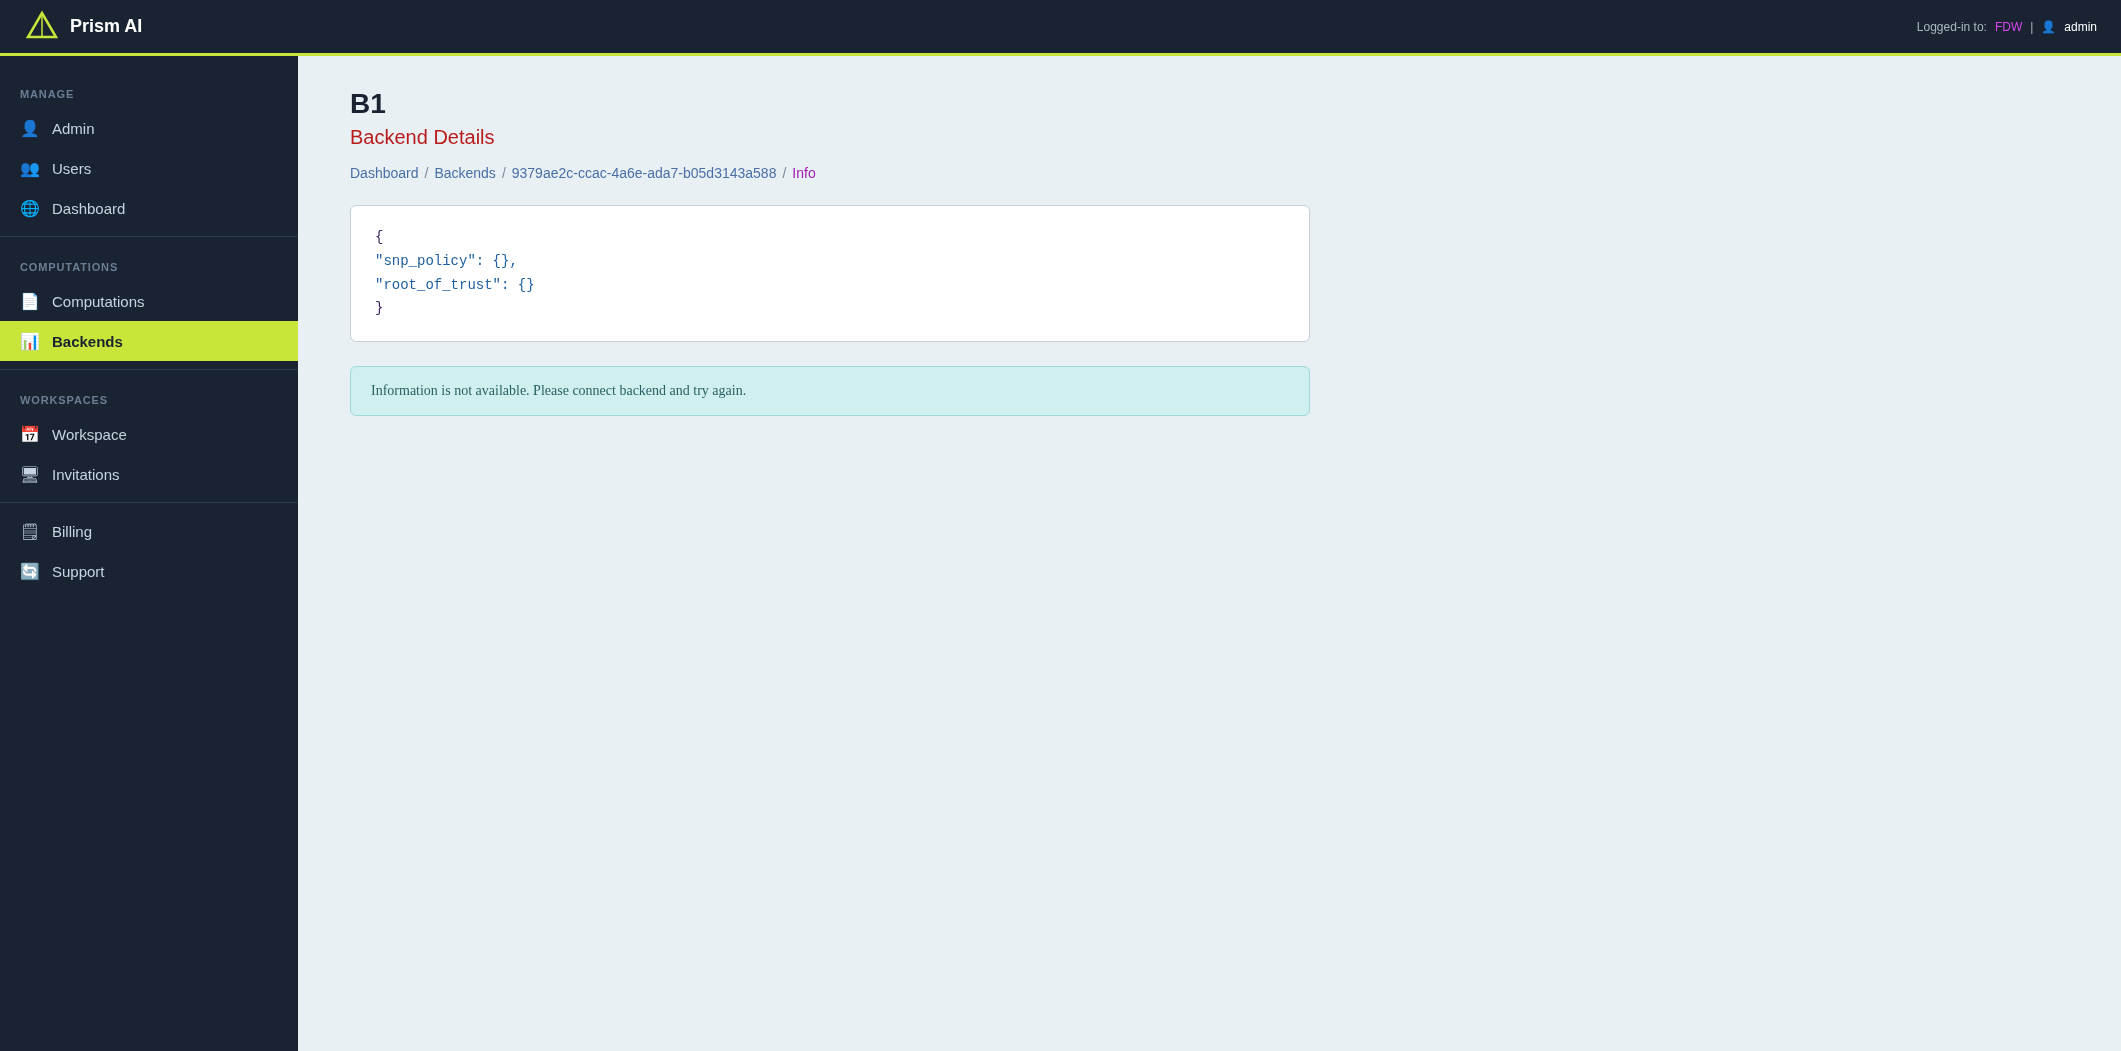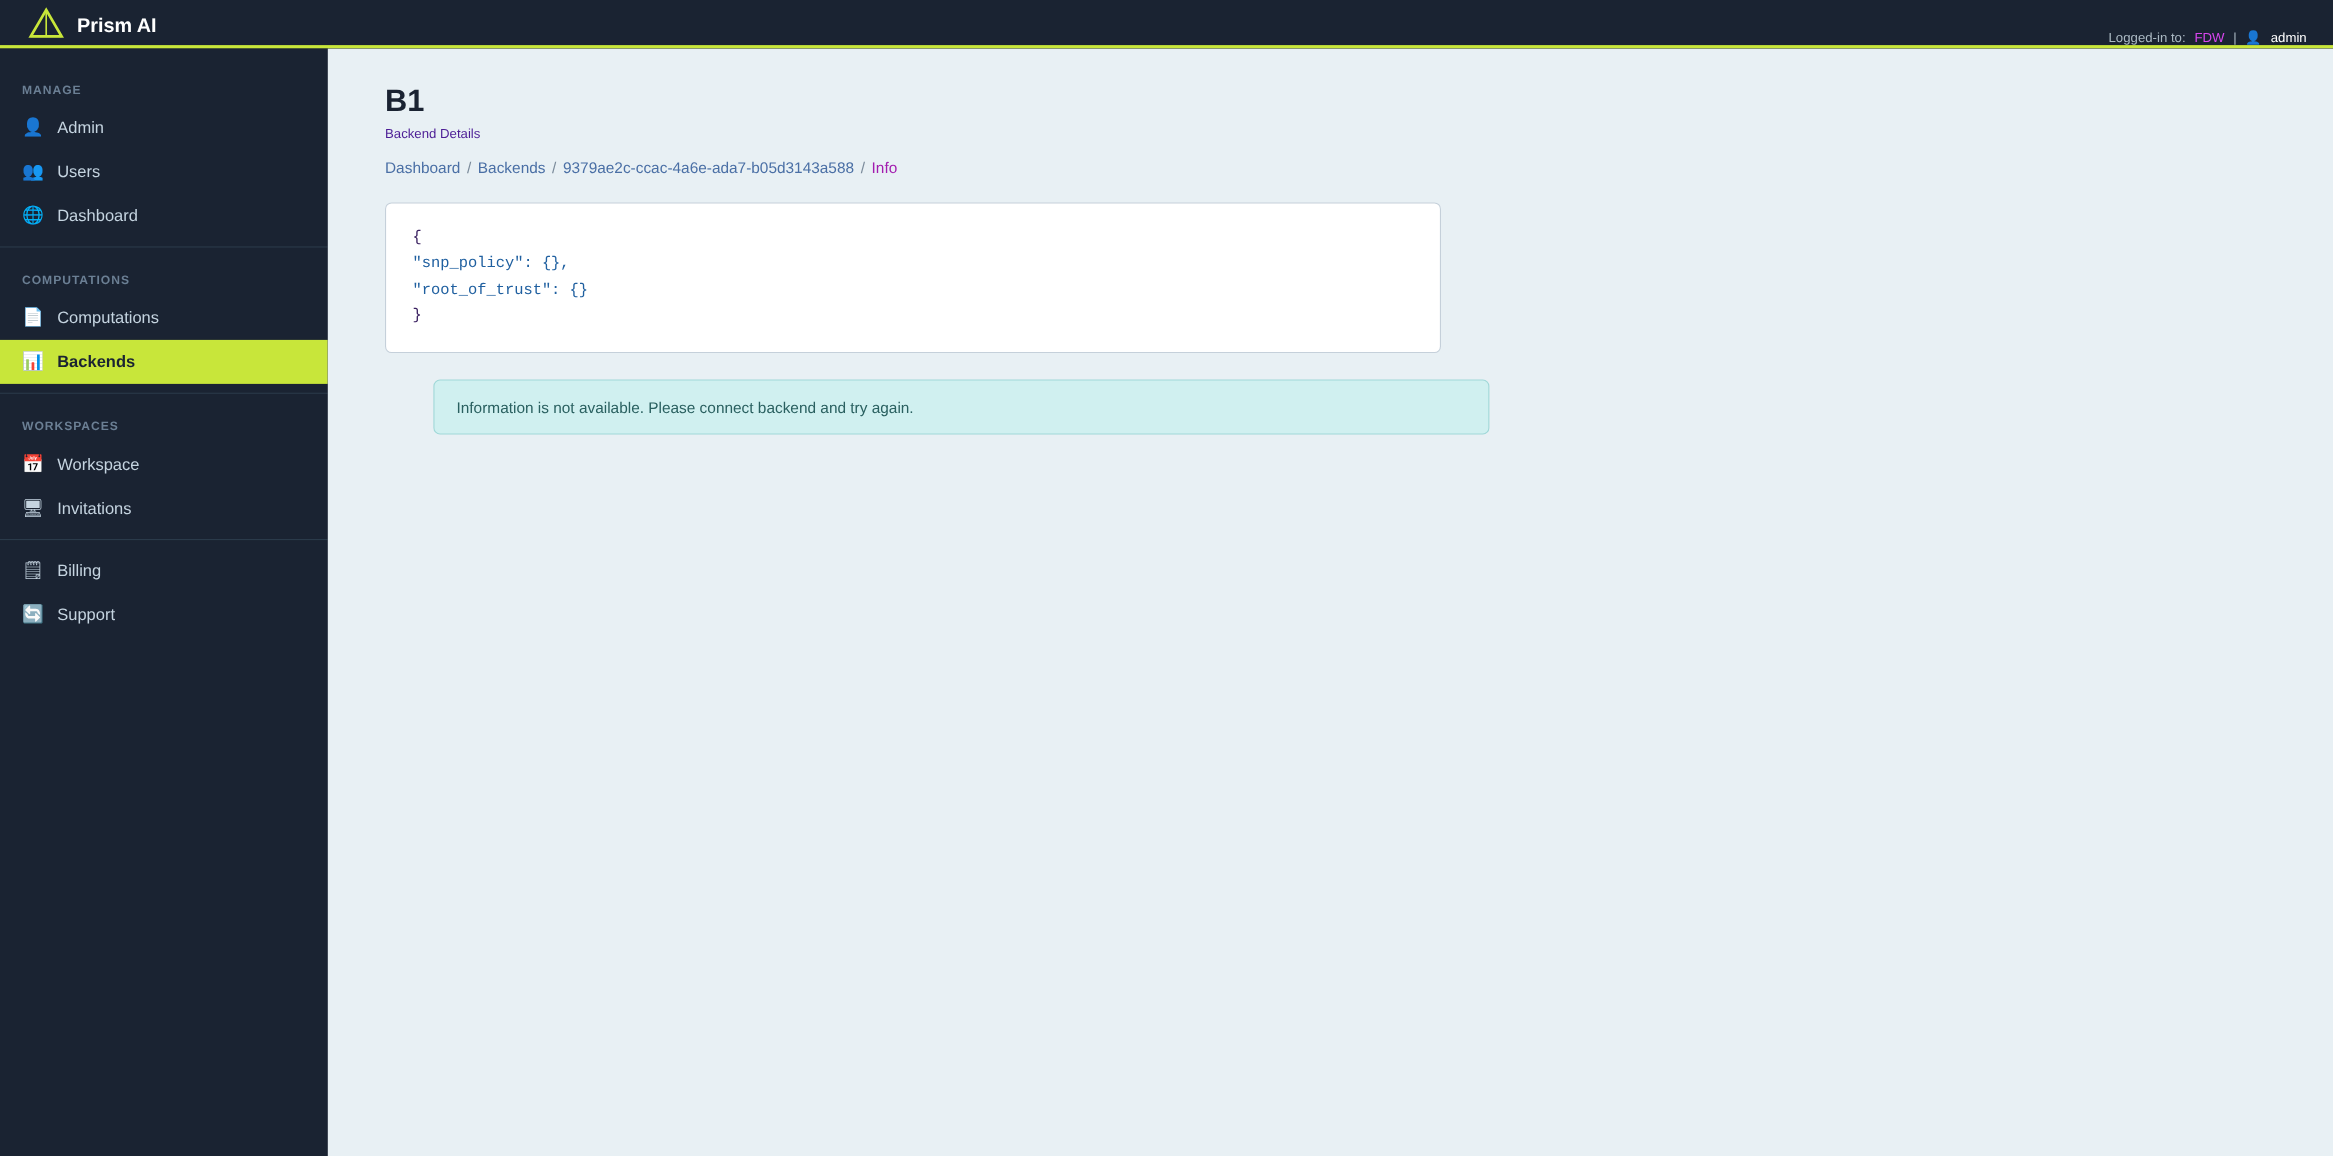--- a/index.html
+++ b/index.html
@@ -1,23 +1,23 @@
 <!DOCTYPE html>
 <html><head>
   <meta charset="utf-8">
   <style>
     * { margin: 0; padding: 0; box-sizing: border-box; }
     body { font-family: 'Segoe UI', Arial, sans-serif; display: flex; flex-direction: column; height: 100vh; background: #1a2332; }
 
     
     .topnav {
       background: #1a2332;
-      height: 44px;
-      display: flex;
-      align-items: flex-end;
+      height: 56px;
+      display: flex;
+      align-items: center;
       justify-content: space-between;
       padding: 0 24px;
       flex-shrink: 0;
       border-bottom: 3px solid #c8e63a;
     }
     .topnav-logo {
       display: flex;
       align-items: center;
       gap: 10px;
       color: #fff;
@@ -109,22 +109,22 @@
       padding: 32px 52px;
     }
 
     .page-title {
       font-size: 28px;
       font-weight: 700;
       color: #1a2332;
       margin-bottom: 6px;
     }
     .page-subtitle {
-      font-size: 12px;
-      color: #4c1d95;
+      font-size: 20px;
+      color: #b91c1c;
       margin-bottom: 16px;
     }
     .breadcrumb {
       display: flex;
       align-items: center;
       gap: 6px;
       font-size: 14px;
       margin-bottom: 24px;
       color: #4a6fa5;
     }
@@ -154,23 +154,22 @@
     .code-box .json-brace { color: #3a2060; }
     .code-box .json-key { color: #2060a0; }
 
     .info-banner {
       background: #d0f0f0;
       border: 1px solid #a0d8d8;
       border-radius: 6px;
       padding: 16px 20px;
       color: #2a6060;
       font-size: 14px;
-      font-family: Liberation Sans, sans-serif;
+      font-family: Liberation Serif, serif;
       max-width: 960px;
-      margin-left: 44px;
     }
   </style>
 </head>
 <body>
 
 <nav class="topnav">
   <div class="topnav-logo">
     <svg class="logo-icon" viewBox="0 0 36 36" fill="none" xmlns="http://www.w3.org/2000/svg">
       <polygon points="18,4 32,28 4,28" fill="none" stroke="#c8e63a" stroke-width="2.5"></polygon>
       <line x1="18" y1="4" x2="18" y2="28" stroke="#c8e63a" stroke-width="1.5"></line>

